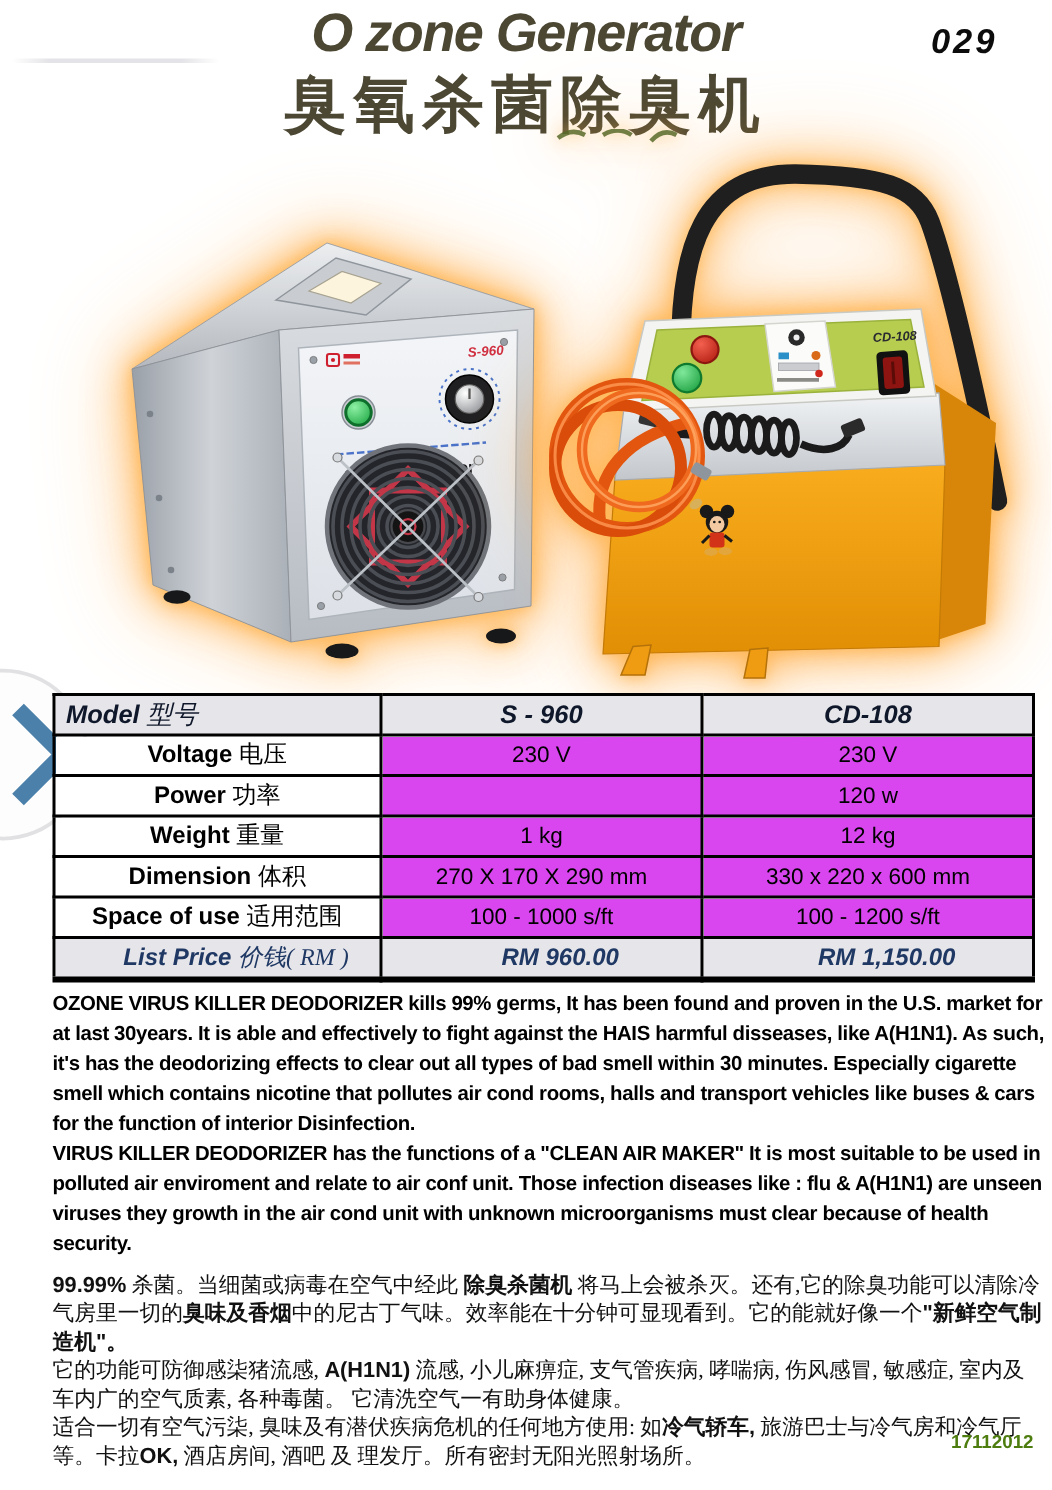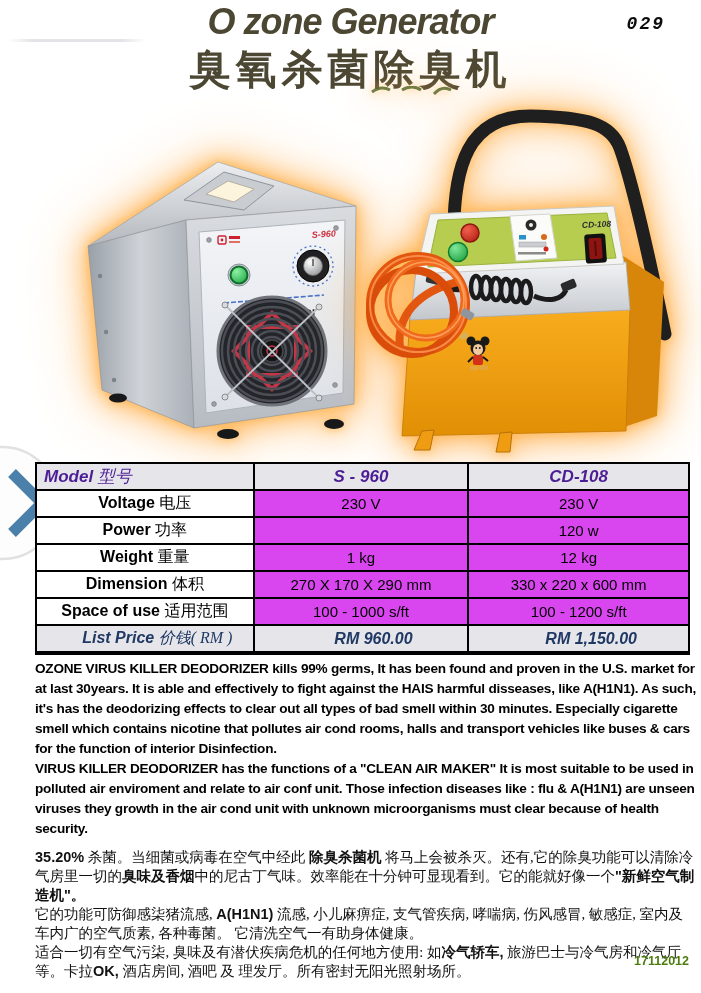--- a/index.html
+++ b/index.html
@@ -4,39 +4,39 @@
 <style>
   html,body{margin:0;padding:0;background:#fff;}
   .page{position:relative;width:701px;height:993px;background:#ffffff;overflow:hidden;
         font-family:"Liberation Sans",sans-serif;color:#000;}
 
   
   .hairline{position:absolute;left:8px;top:39px;width:138px;height:3px;
     background:linear-gradient(90deg,rgba(225,225,228,0),#e4e4e8 18%,#e4e4e8 82%,rgba(225,225,228,0));}
   .title-en{position:absolute;left:0;right:0;top:1px;margin:0;text-align:center;
     font-size:36px;font-weight:bold;font-style:italic;color:#4b4733;letter-spacing:-1px;}
-  .page-no{position:absolute;right:36px;top:14px;font-family:Liberation Mono, monospace;
-    font-style:italic;font-weight:bold;font-size:18px;color:#0c0c0c;letter-spacing:2px;}
+  .page-no{position:absolute;right:36px;top:14px;font-family:Liberation Sans, sans-serif;
+    font-style:italic;font-weight:bold;font-size:23px;color:#0c0c0c;letter-spacing:2px;}
   .title-zh{position:absolute;left:0;right:0;top:42px;margin:0;text-align:center;
     font-family:"Liberation Serif",serif;font-size:41px;font-weight:bold;color:#4b4733;letter-spacing:5px;}
 
   
   .glow{filter:drop-shadow(0 0 5px rgba(255,186,92,.95)) drop-shadow(0 0 14px rgba(255,168,60,.85)) drop-shadow(0 0 28px rgba(255,166,60,.45));}
   .photo-s960{position:absolute;left:66px;top:136px;}
   .photo-cd108{position:absolute;left:358px;top:86px;}
 
   
   .nav-arrow{position:absolute;left:-4px;top:441px;cursor:pointer;}
 
   
   table.spec{position:absolute;left:35px;top:462px;width:655px;border-collapse:collapse;
     border:2px solid #000;border-bottom:4px solid #000;table-layout:fixed;}
   table.spec th,table.spec td{border:2px solid #000;padding:1px 7px;height:23px;overflow:hidden;white-space:nowrap;}
   table.spec .c0{width:215px;} table.spec .c1{width:212px;} table.spec .c2{width:218px;}
-  .hdr{background:#e6e6ea;color:#4c1d95;font-style:italic;}
+  .hdr{background:#e6e6ea;color:#0f172a;font-style:italic;}
   th.hdr{font-size:17px;font-weight:bold;text-align:center;}
   th.hdr.lbl{text-align:left;}
   td.lbl{text-align:center;font-size:16px;background:#fff;}
   td.lbl .en{font-weight:bold;}
   .zh{font-family:"Liberation Serif",serif;font-weight:normal;}
   th.hdr .zh{font-style:italic;}
   td.val{text-align:center;font-weight:normal;font-size:15px;background:#d946ef;}
   tr.price td{background:#e6e6ea;color:#1f3864;font-style:italic;font-weight:bold;font-size:16px;padding-left:32px;}
   tr.price td.lbl .en{font-size:16px;}
 
@@ -320,21 +320,21 @@
       </tr>
     </tbody>
   </table>
 
   <div class="desc">
     <div class="desc-en">
       <p>OZONE VIRUS KILLER DEODORIZER kills 99% germs, It has been found and proven in the U.S. market for at last 30years. It is able and effectively to fight against the HAIS harmful disseases, like A(H1N1). As  such, it's has the deodorizing effects to clear out all types of bad smell within 30 minutes. Especially  cigarette smell which contains nicotine that pollutes air cond rooms, halls and transport  vehicles like buses &amp; cars for the function of interior Disinfection.</p>
       <p>VIRUS KILLER DEODORIZER has the functions of a "CLEAN AIR MAKER" It is most suitable to be used in polluted air enviroment and relate to air conf unit. Those infection diseases like : flu &amp; A(H1N1) are unseen viruses they growth in the air cond unit with unknown microorganisms must clear because of health security.</p>
     </div>
     <div class="desc-zh">
-      <p><span class="b">35.20%</span><span> 杀菌。当细菌或病毒在空气中经此 </span><span class="b">除臭杀菌机</span><span> 将马上会被杀灭。还有,它的除臭功能可以清除冷气房里一切的</span><span class="b">臭味及香烟</span><span>中的尼古丁气味。效率能在十分钟可显现看到。它的能就好像一个</span><span class="b">"新鲜空气制造机"。</span></p>
+      <p><span class="b">99.99%</span><span> 杀菌。当细菌或病毒在空气中经此 </span><span class="b">除臭杀菌机</span><span> 将马上会被杀灭。还有,它的除臭功能可以清除冷气房里一切的</span><span class="b">臭味及香烟</span><span>中的尼古丁气味。效率能在十分钟可显现看到。它的能就好像一个</span><span class="b">"新鲜空气制造机"。</span></p>
       <p><span>它的功能可防御感柒猪流感, </span><span class="b">A(H1N1)</span><span> 流感, 小儿麻痹症, 支气管疾病, 哮喘病, 伤风感冒, 敏感症, 室内及车内广的空气质素, 各种毒菌。 它清洗空气一有助身体健康。</span></p>
       <p><span>适合一切有空气污柒, 臭味及有潜伏疾病危机的任何地方使用: 如</span><span class="b">冷气轿车,</span><span> 旅游巴士与冷气房和冷气厅等。卡拉</span><span class="b">OK,</span><span> 酒店房间, 酒吧 及 理发厅。所有密封无阳光照射场所。</span></p>
     </div>
   </div>
 
   <div class="footer-code">17112012</div>
 
 </div>
 
 </body></html>

